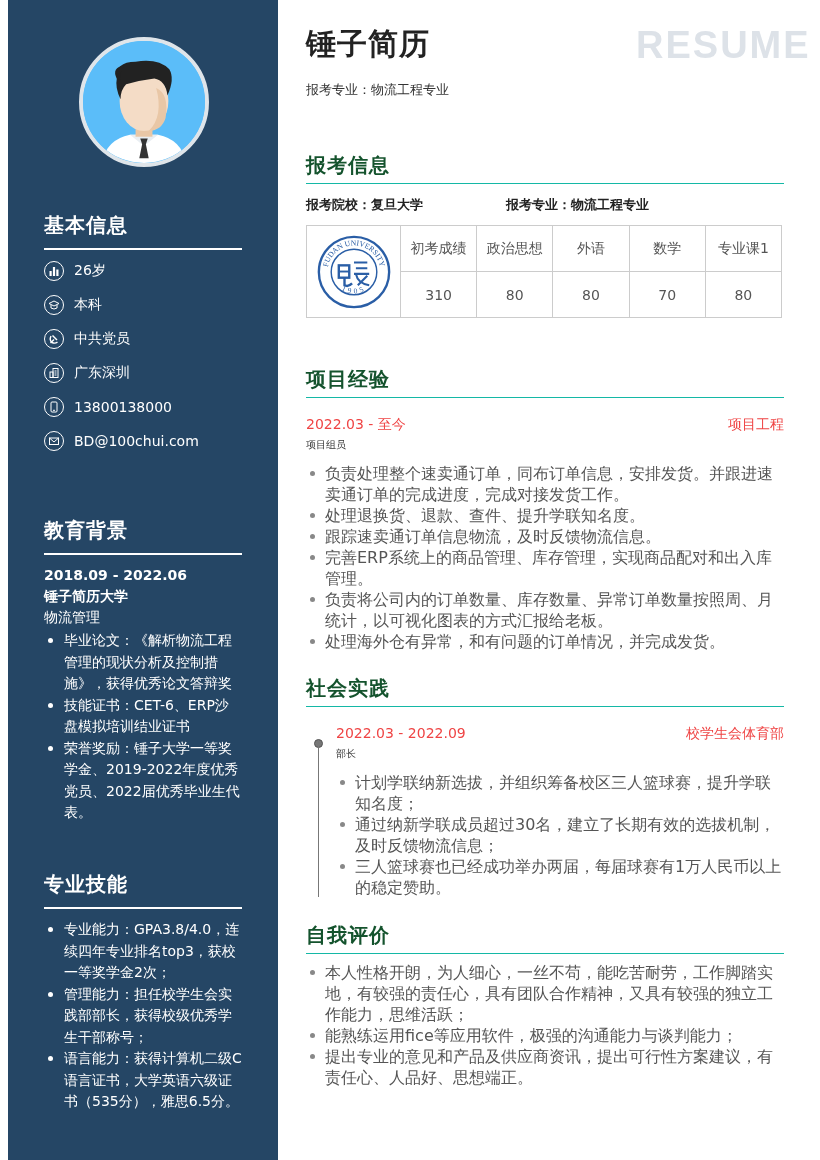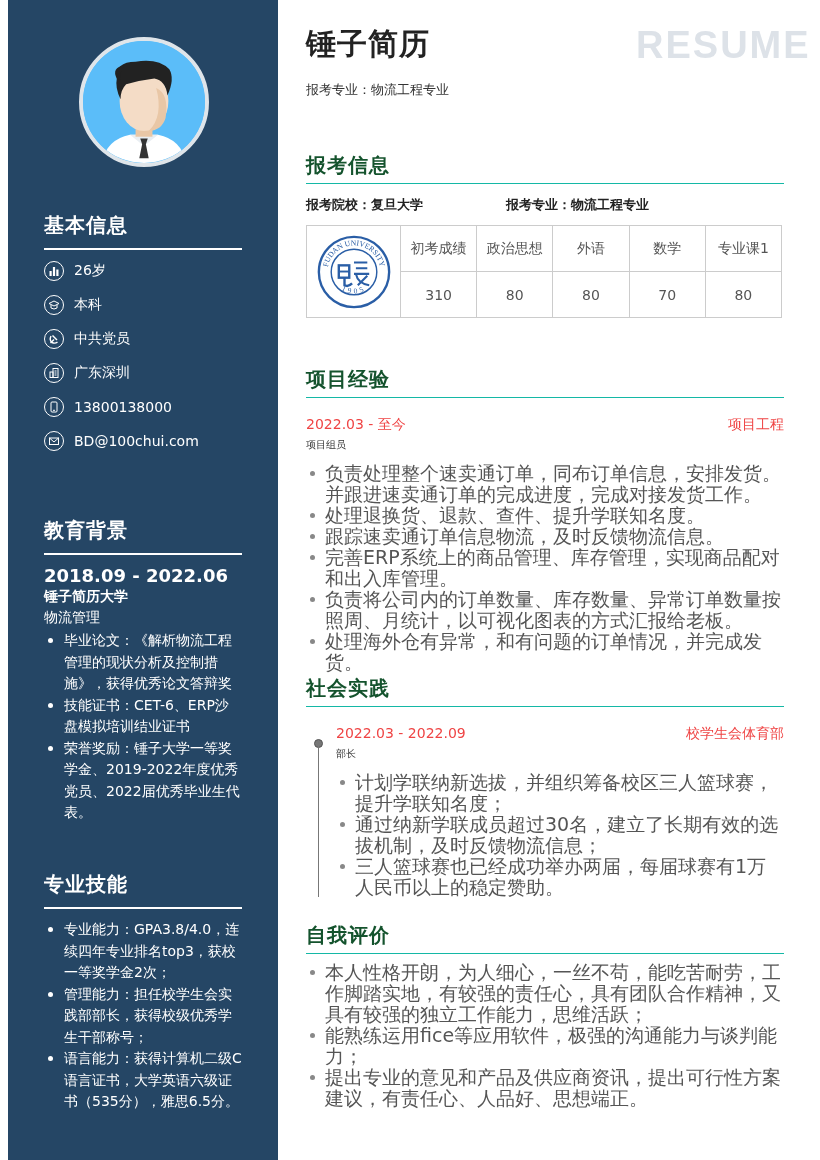--- a/index.html
+++ b/index.html
@@ -23,21 +23,21 @@
     border-bottom: 2px solid #ffffff; letter-spacing: 1px;
   }
   .info-list { list-style: none; margin-top: 4px; }
   .info-item { display: flex; align-items: center; height: 34px; font-size: 14px; color: #ffffff; }
   .info-icon {
     width: 20px; height: 20px; border: 1.5px solid #ffffff; border-radius: 50%;
     display: flex; align-items: center; justify-content: center; margin-right: 10px; flex: 0 0 20px;
   }
   .info-icon svg { width: 12px; height: 12px; display: block; }
 
-  .edu-date { font-size: 18px; font-weight: bold; margin-top: 10px; line-height: 21px; }
+  .edu-date { font-size: 14px; font-weight: bold; margin-top: 10px; line-height: 21px; }
   .edu-school { font-size: 14px; font-weight: bold; line-height: 21px; }
   .edu-major { font-size: 14px; line-height: 21px; }
   .side-bullets { list-style: none; margin-top: 2px; }
   .side-bullets li {
     position: relative; padding-left: 20px; font-size: 14px; line-height: 21.5px; color: #ffffff;
   }
   .side-bullets li::before {
     content: ""; position: absolute; left: 4px; top: 8px; width: 5px; height: 5px;
     border-radius: 50%; background: #ffffff;
   }
@@ -63,21 +63,21 @@
   .score-table { margin-top: 11px; border-collapse: collapse; width: 476px; table-layout: fixed; }
   .score-table td {
     border: 1px solid #cccccc; text-align: center; font-size: 14px; color: #555555; height: 46px;
   }
   .score-table td.logo-cell { width: 94px; }
   .logo-cell svg { display: block; margin: 0 auto; width: 76px; height: 76px; }
 
   .entry-head { display: flex; justify-content: space-between; font-size: 14px; font-weight: normal; color: #ef4444; margin-top: 16px; line-height: 20px; }
   .entry-role { font-size: 10px; color: #333333; line-height: 21px; }
   .bullets { list-style: none; margin-top: 8px; }
-  .bullets li { position: relative; padding-left: 19px; font-size: 19px; line-height: 21px; color: #555555; }
+  .bullets li { position: relative; padding-left: 19px; font-size: 16px; line-height: 21px; color: #555555; }
   .bullets li::before {
     content: ""; position: absolute; left: 4px; top: 8px; width: 5px; height: 5px;
     border-radius: 50%; background: #888888;
   }
 
   .timeline { position: relative; padding-left: 30px; }
   .timeline-line { position: absolute; left: 12px; top: 24px; width: 1px; height: 150px; background: #777777; }
   .timeline-dot {
     position: absolute; left: 8px; top: 16px; width: 9px; height: 9px; border-radius: 50%;
     background: #777777; border: 1.5px solid #555555;

